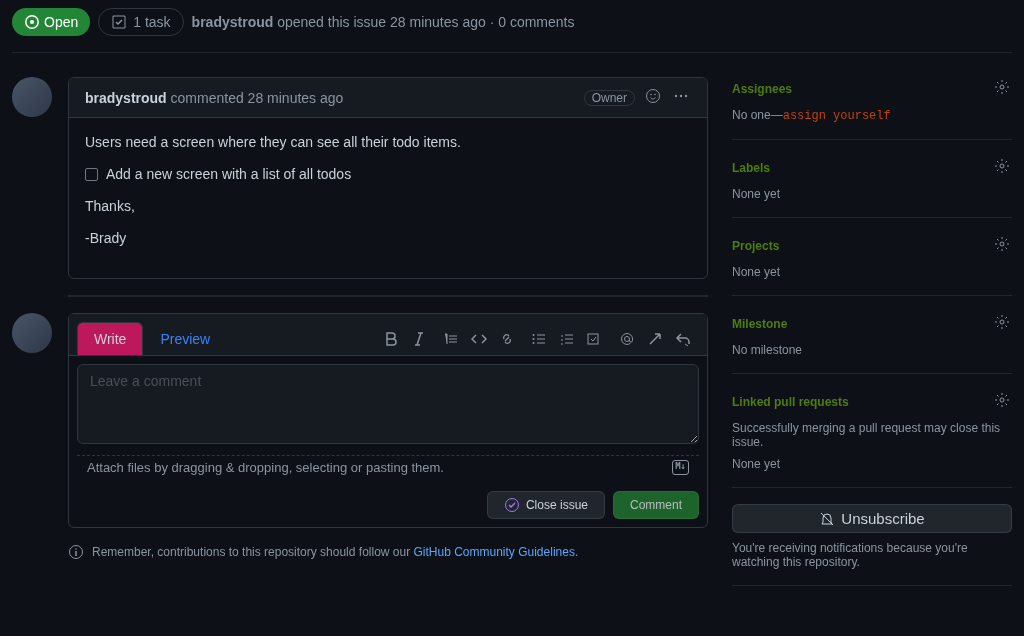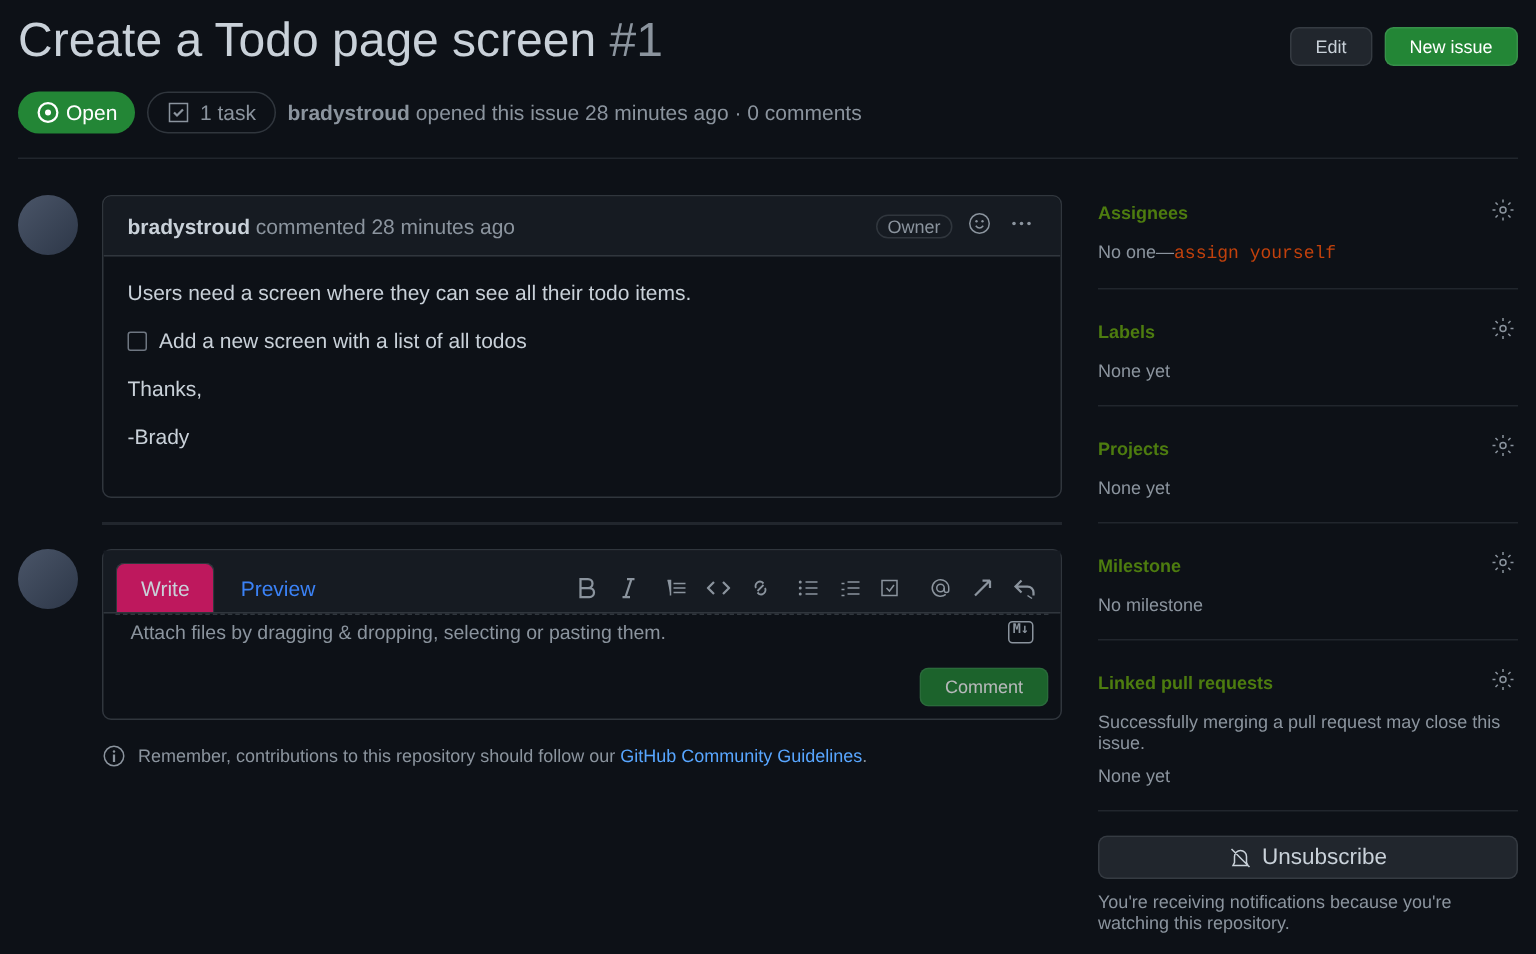--- a/index.html
+++ b/index.html
@@ -57,31 +57,20 @@
 .icon-btn { background: none; border: none; cursor: pointer; padding: 2px; }
 svg.inline { width: 16px; height: 16px; fill: currentColor; vertical-align: middle; }
 .timeline-divider { margin-left: 56px; border-top: 2px solid #21262d; margin-bottom: 16px; }
 .customize { color: #8b949e; font-size: 12px; cursor: pointer; }
 .md-icon { border: 1px solid #8b949e; border-radius: 3px; padding: 0 2px; font-size: 9px; font-weight: bold; color: #8b949e; font-family: monospace; }
 </style>
 </head>
 <body>
 
 <div class="container">
-  <div class="header">
-    <div class="title-wrap">
-      <h1>
-        <span>Create a Todo page screen</span> <span class="issue-num">#1</span>
-      </h1>
-    </div>
-    <div class="header-actions">
-      <button class="btn btn-secondary">Edit</button>
-      <button class="btn btn-primary">New issue</button>
-    </div>
-  </div>
 
   <div class="meta-row">
     <span class="state-badge">
       <svg class="inline" viewBox="0 0 16 16">
           <path d="M8 1a7 7 0 100 14A7 7 0 008 1zm0 12.5A5.5 5.5 0 118 2.5a5.5 5.5 0 010 11z"></path>
           <circle cx="8" cy="8" r="2"></circle>
         </svg>
       <span>Open</span>
     </span>
     <span class="task-badge">
@@ -186,25 +175,35 @@
                 <svg viewBox="0 0 16 16">
                     <path d="M3 13L13 3M13 3h-5M13 3v5" fill="none" stroke="#8b949e" stroke-width="1.5"></path>
                   </svg>
                 <svg viewBox="0 0 16 16">
                     <path d="M6 3L2 7l4 4M2 7h8a4 4 0 014 4v2" fill="none" stroke="#8b949e" stroke-width="1.5"></path>
                     <path d="M10 13l3 2" stroke="#8b949e"></path>
                   </svg>
               </div>
             </div>
           </div>
+          <div class="textarea-wrap">
+            <textarea placeholder="Leave a comment" style=""></textarea>
+          </div>
           <div class="attach-row">
             <span>Attach files by dragging &amp; dropping, selecting or pasting them.</span>
             <span class="md-icon">M↓</span>
           </div>
           <div class="comment-actions">
+            <button class="btn btn-secondary btn-close">
+              <svg class="inline" viewBox="0 0 16 16" style="fill:#a371f7">
+                  <circle cx="8" cy="8" r="6.5" fill="none" stroke="#a371f7"></circle>
+                  <path d="M5 8l2 2 4-4" fill="none" stroke="#a371f7" stroke-width="1.5"></path>
+                </svg>
+              <span>Close issue</span>
+            </button>
             <button class="btn btn-primary" style="opacity:0.7">Comment</button>
           </div>
         </div>
       </div>
 
       <div class="guidelines">
         <svg class="inline" viewBox="0 0 16 16" style="fill:#8b949e">
             <circle cx="8" cy="8" r="6.5" fill="none" stroke="#8b949e"></circle>
             <circle cx="8" cy="5" r="0.8"></circle>
             <path d="M8 7v5" stroke="#8b949e" stroke-width="1.5"></path>

